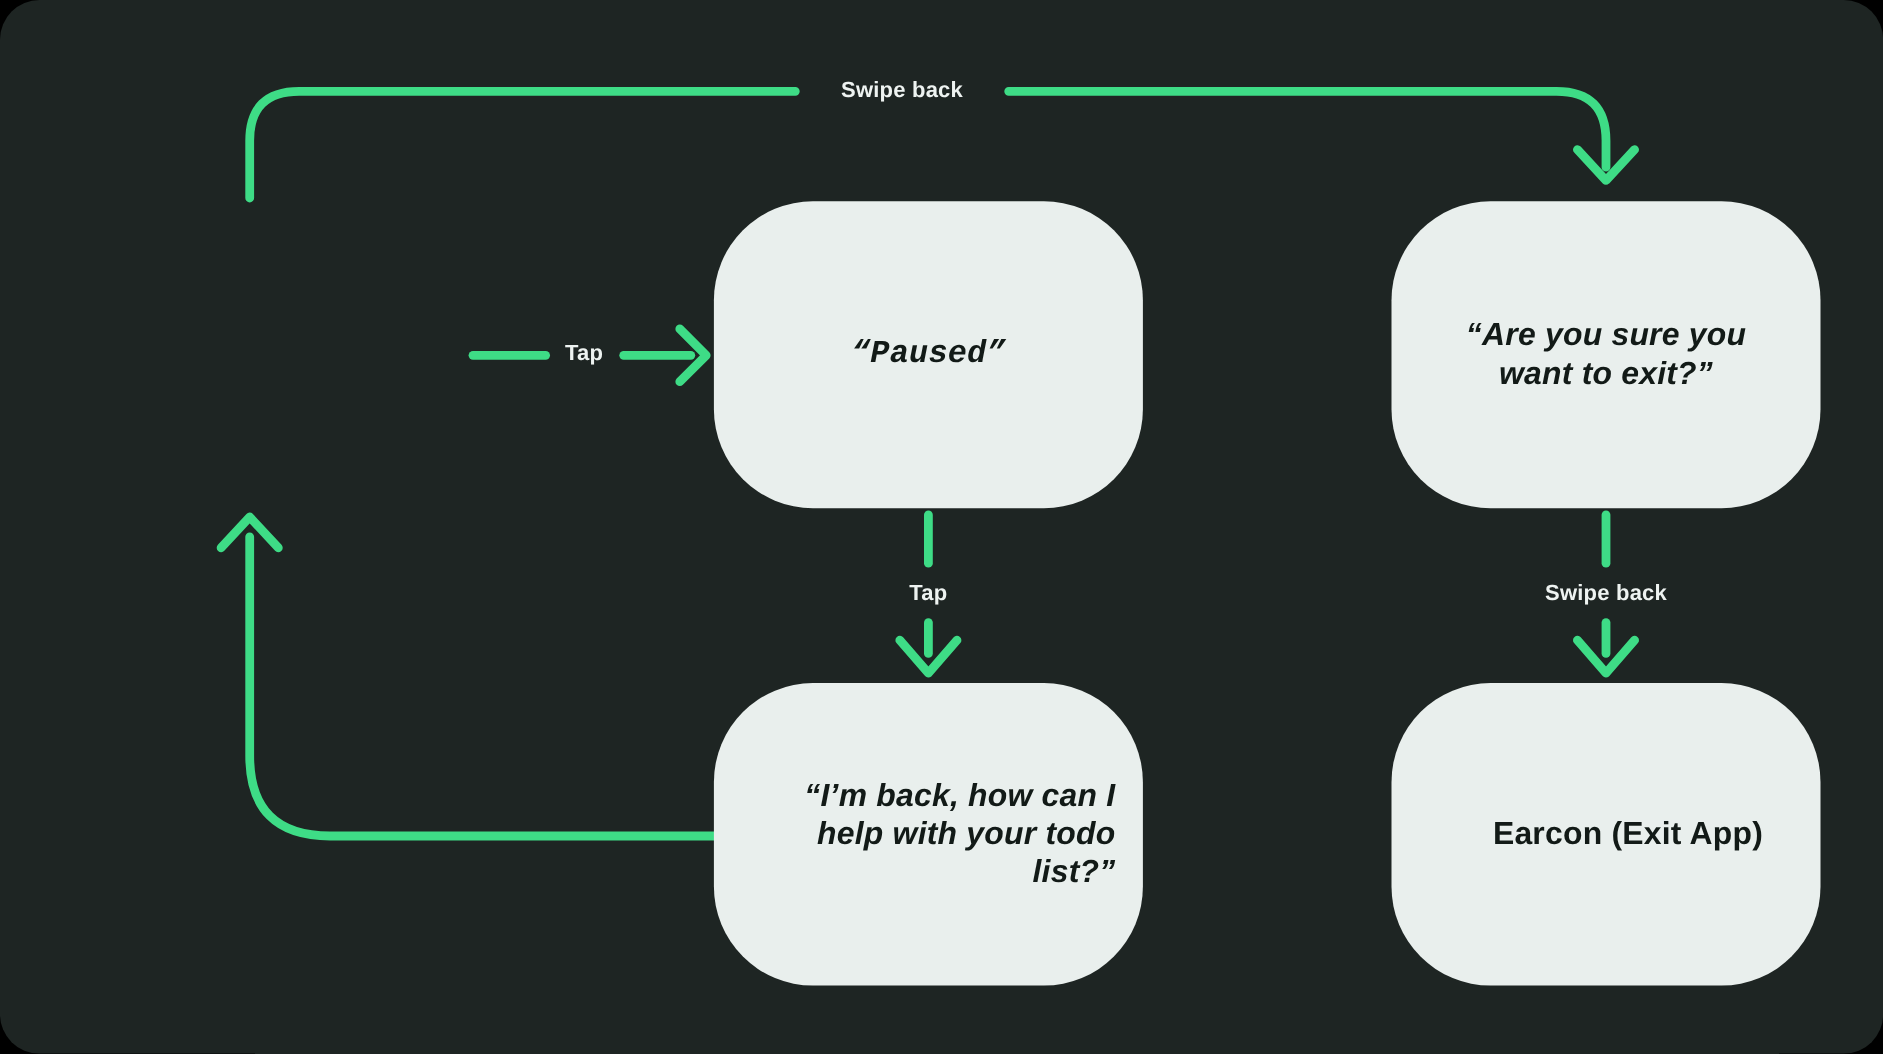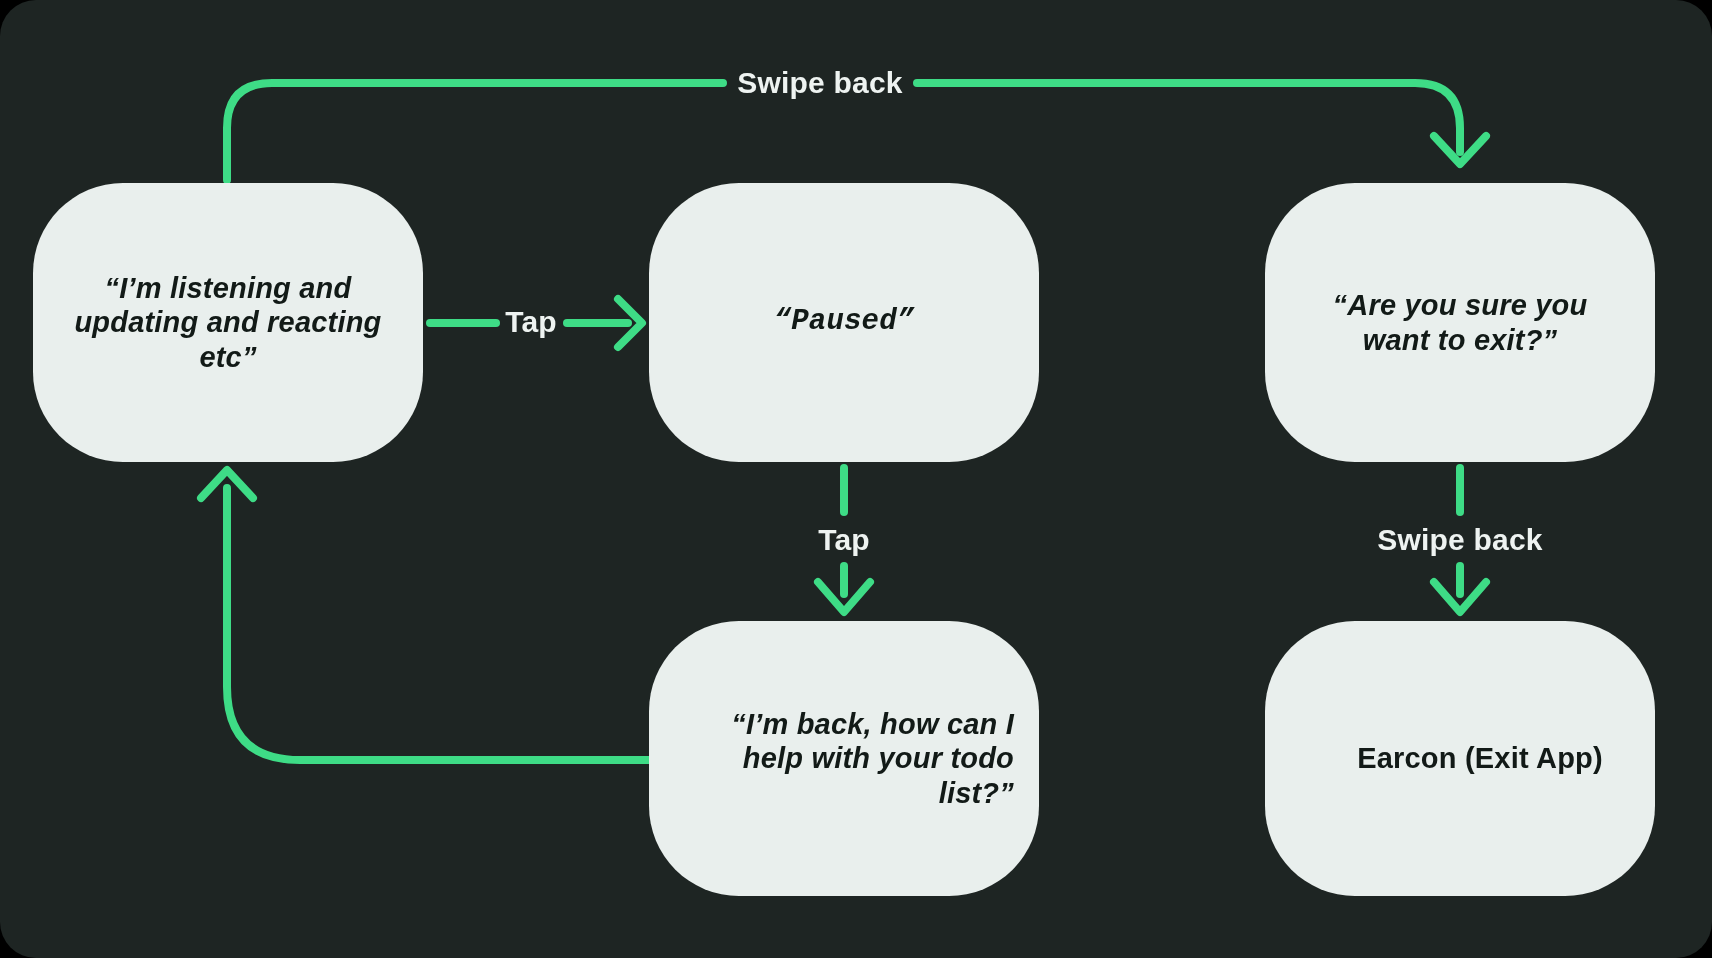--- a/index.html
+++ b/index.html
@@ -55,21 +55,21 @@
     font-size: 29px;
     font-weight: 700;
     line-height: 1.18;
     letter-spacing: 0.2px;
   }
   .node-text.quote { font-style: italic; }
   .edge-label {
     position: absolute;
     transform: translate(-50%, -50%);
     color: var(--label-text, #eef3f1);
-    font-size: 30px;
+    font-size: 20px;
     font-weight: 700;
     white-space: nowrap;
     letter-spacing: 0.2px;
   }
 </style>
 </head>
 <body>
 
 <div class="canvas">
 
@@ -88,23 +88,20 @@
     <path d="M 818 582 L 844 612 L 870 582"></path>
 
     <path d="M 1460 468 V 512"></path>
     <path d="M 1460 566 V 594"></path>
     <path d="M 1434 582 L 1460 612 L 1486 582"></path>
 
     <path d="M 649 760 H 300 Q 227 760 227 687 V 488"></path>
     <path d="M 201 498 L 227 470 L 253 498"></path>
   </svg>
 
-  <div class="node" style="left:33px; top:183px; width:390px; height:279px;">
-    <span class="node-text quote" style="max-width:345px;">“I’m listening and updating and reacting etc”</span>
-  </div>
 
   <div class="node" style="left:649px; top:183px; width:390px; height:279px;font-family:Liberation Mono, monospace;">
     <span class="node-text quote">“Paused”</span>
   </div>
 
   <div class="node" style="left:1265px; top:183px; width:390px; height:279px;">
     <span class="node-text quote" style="max-width:310px;">“Are you sure you want to exit?”</span>
   </div>
 
   <div class="node" style="left:649px; top:621px; width:390px; height:275px;text-align:right;">

